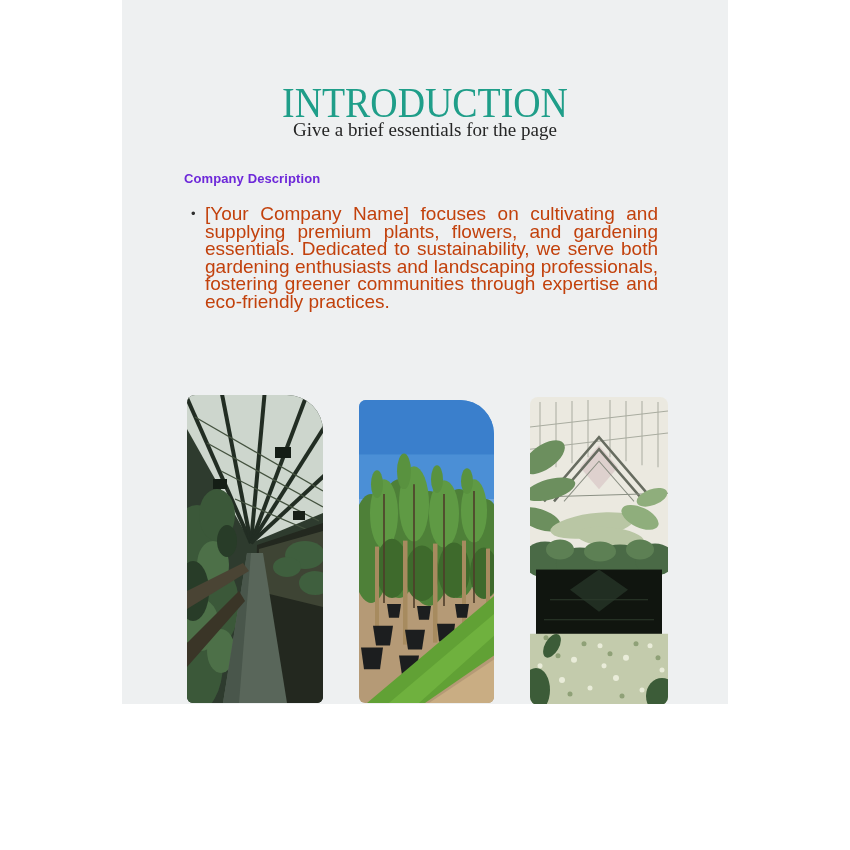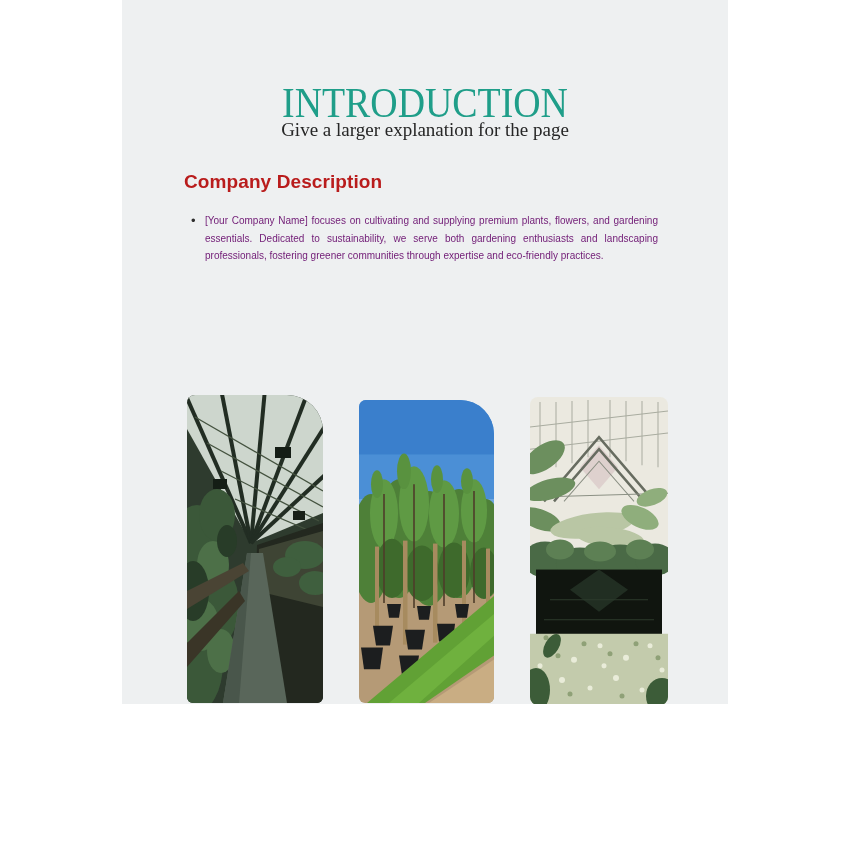--- a/index.html
+++ b/index.html
@@ -5,44 +5,44 @@
   html,body{margin:0;padding:0;background:#ffffff;}
   .canvas{position:relative;width:850px;height:704px;background:#ffffff;overflow:hidden;
           font-family:"Liberation Sans",sans-serif;}
   .page{position:absolute;left:122px;top:0;width:606px;height:850px;background:#eef0f1;}
   .title{position:absolute;top:52px;left:0;width:100%;text-align:center;
          font-family:"Liberation Serif",serif;font-weight:500;font-size:43px;line-height:1.0;
          color:#1f9e89;letter-spacing:0px;transform:scaleX(0.88);transform-origin:center;}
   .subtitle{position:absolute;top:100px;left:0;width:100%;text-align:center;
             font-family:"Liberation Serif",serif;font-size:19px;color:#262626;font-weight:500;}
   .content{position:absolute;left:62px;top:171px;width:474px;}
-  .section-heading{margin:0;font-size:19px;font-weight:bold;color:#b91c1c;letter-spacing:0.1px;}
+  .section-heading{margin:0;font-size:13px;font-weight:bold;color:#6d28d9;letter-spacing:0.1px;}
   .bullets{margin:19px 0 0 0;padding:0 0 0 21px;list-style:none;}
-  .bullets li{position:relative;font-size:10px;line-height:17.6px;color:#701a75;
+  .bullets li{position:relative;font-size:19px;line-height:17.6px;color:#c2410c;
               text-align:justify;margin-bottom:17px;}
   .bullets li::before{content:"•";position:absolute;left:-14px;top:0;color:#2e2e2e;font-size:13px;}
   .photos{position:absolute;left:65px;top:395px;display:flex;gap:36px;}
   .photo{overflow:hidden;display:block;}
   .photo svg{display:block;width:100%;height:100%;}
   .photo-1{width:136px;height:308px;border-radius:8px 36px 6px 6px;}
   .photo-2{width:135px;height:303px;margin-top:5px;border-radius:7px 34px 6px 6px;}
   .photo-3{width:138px;height:308px;margin-top:2px;border-radius:8px;}
   .footer{position:absolute;left:0;bottom:0;width:100%;height:44px;background:#0e9488;
           display:flex;align-items:center;justify-content:space-between;
           padding:0 22px;box-sizing:border-box;}
   .footer span{font-size:10px;letter-spacing:2.6px;font-weight:700;color:#c9e6e0;}
 </style>
 </head>
 <body>
 
 <div class="canvas">
   <div class="page">
 
     <h1 class="title">INTRODUCTION</h1>
-    <p class="subtitle">Give a larger explanation for the page</p>
+    <p class="subtitle">Give a brief essentials for the page</p>
 
     <div class="content">
       <h2 class="section-heading">Company Description</h2>
       <ul class="bullets">
         <li><span>[Your Company Name] focuses on cultivating and supplying premium plants, flowers, and gardening essentials. Dedicated to sustainability, we serve both gardening enthusiasts and landscaping professionals, fostering greener communities through expertise and eco-friendly practices.</span></li>
       </ul>
     </div>
 
     <div class="photos">
 

